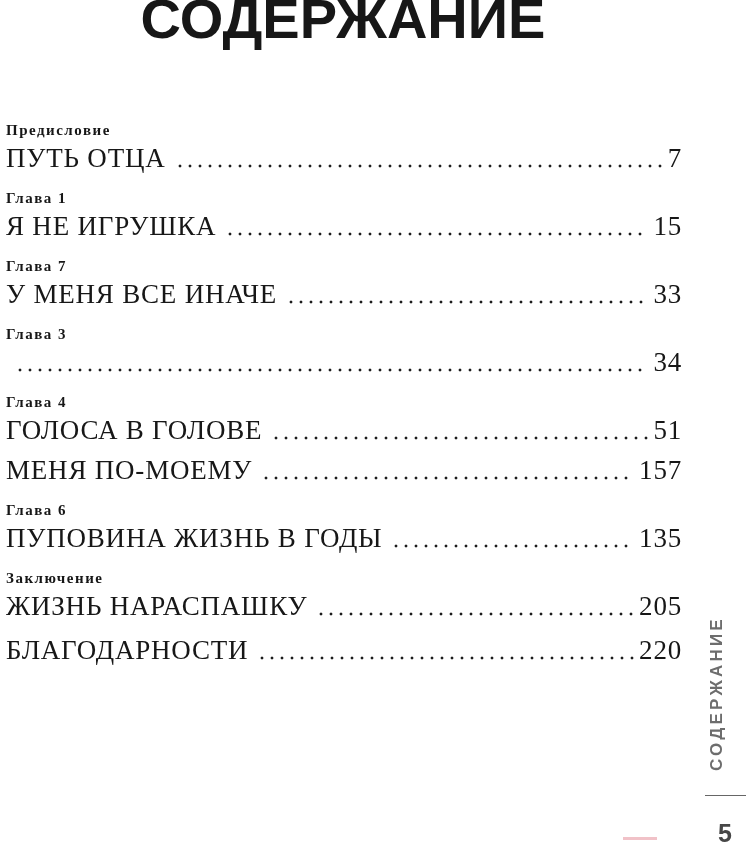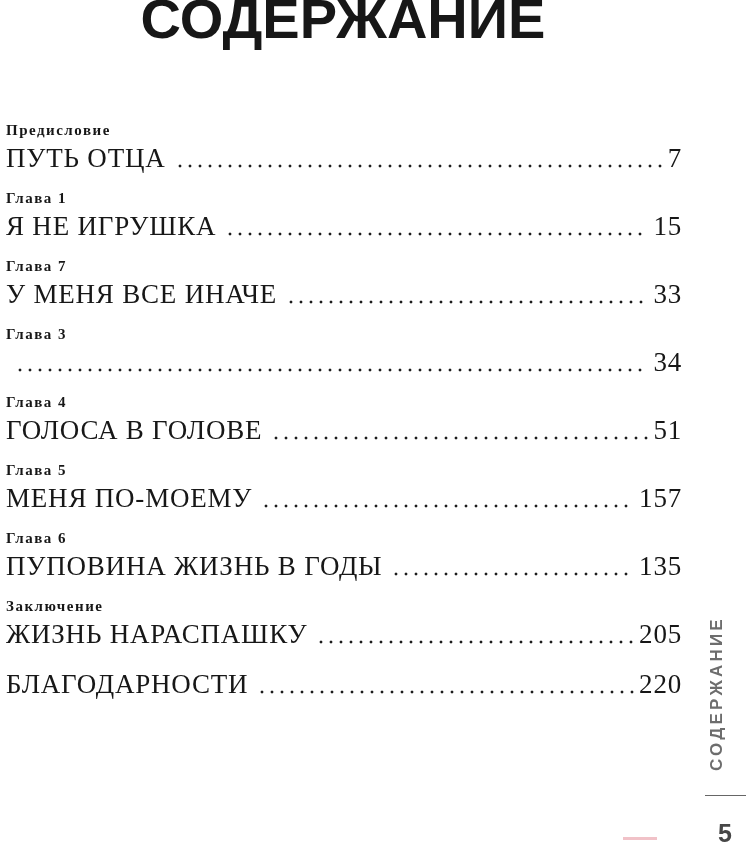--- a/index.html
+++ b/index.html
@@ -37,21 +37,21 @@
     line-height: 1;
     letter-spacing: 0px;
     color: var(--text);
   }
   .toc-list {
     position: absolute;
     left: 6px; top: 116px;
     width: 676px;
   }
   .entry { margin-bottom: 12px; }
-  .entry.standalone { margin-top: 22px; }
+  .entry.standalone { margin-top: 16px; }
   .entry-heading {
     font-family: "Liberation Serif", serif;
     font-weight: 700;
     font-size: 15px;
     line-height: 28px;
     letter-spacing: 1.5px;
     color: var(--text);
   }
   .entry-row {
     display: flex;
@@ -159,21 +159,20 @@
   <div class="entry">
     <div class="entry-heading">Глава 4</div>
     <div class="entry-row">
       <span class="entry-title">ГОЛОСА В ГОЛОВЕ</span>
       <span class="leader"></span>
       <span class="entry-page">51</span>
     </div>
   </div>
 
   <div class="entry">
-    <div class="entry-heading">Глава 5</div>
     <div class="entry-row">
       <span class="entry-title">МЕНЯ ПО-МОЕМУ</span>
       <span class="leader"></span>
       <span class="entry-page">157</span>
     </div>
   </div>
 
   <div class="entry">
     <div class="entry-heading">Глава 6</div>
     <div class="entry-row">

